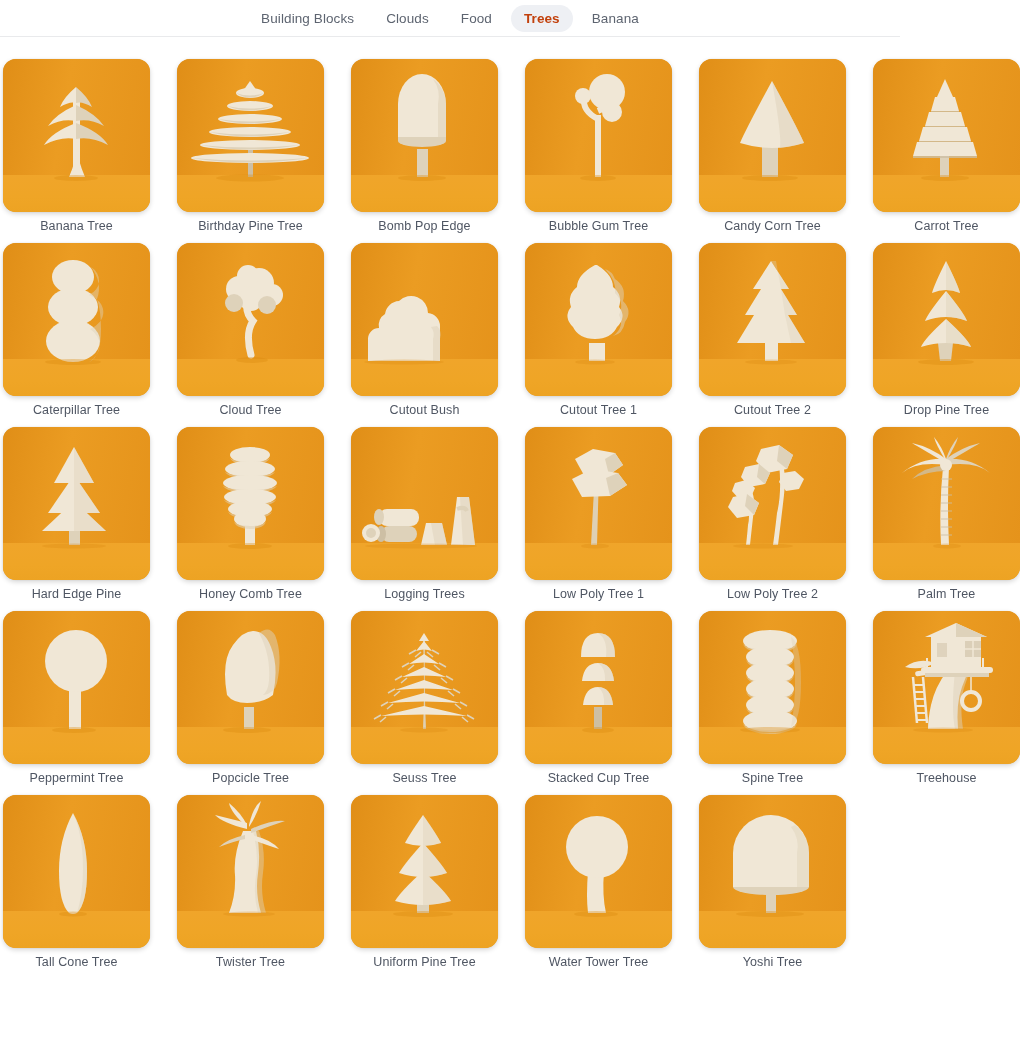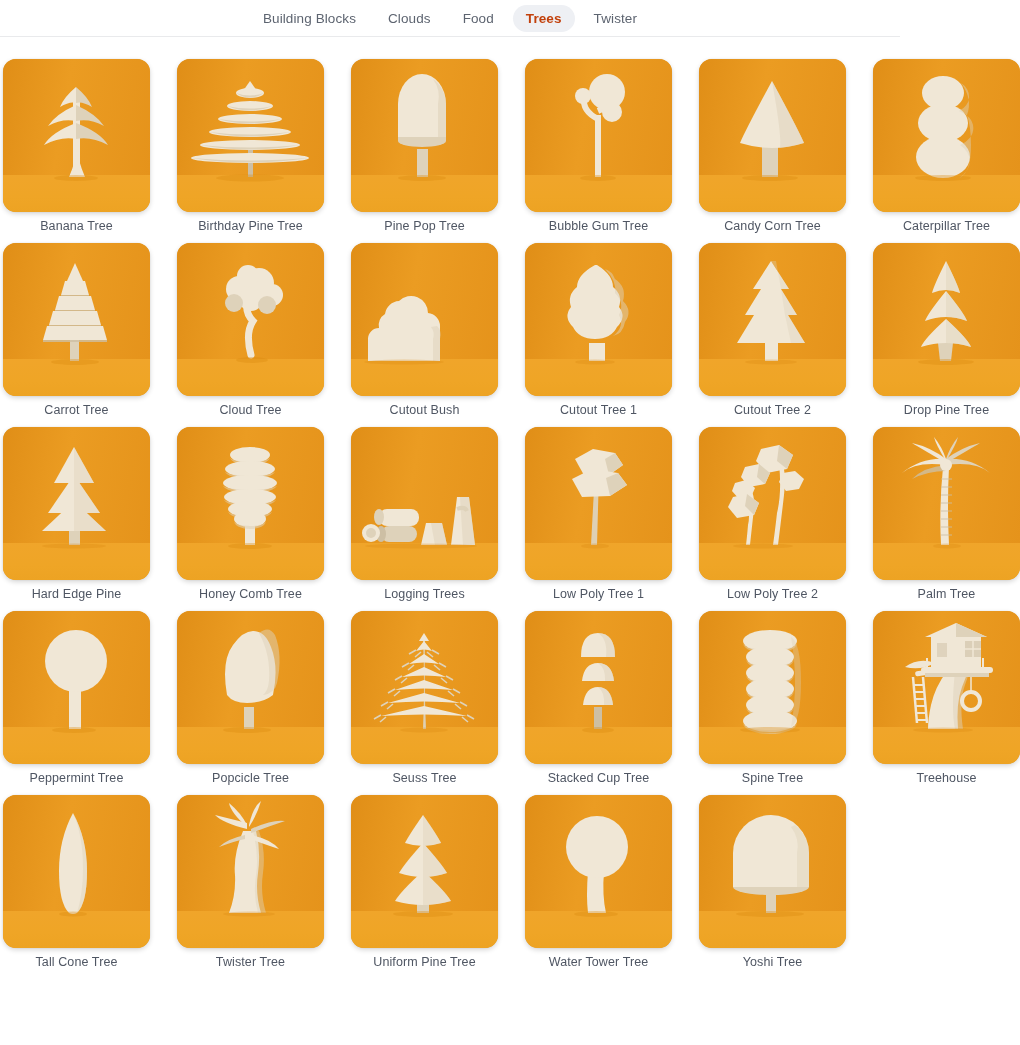--- a/index.html
+++ b/index.html
@@ -114,21 +114,21 @@
 </head>
 <body>
 
 <div class="page">
 
   <div class="tabbar" id="tabbar">
       <button class="tab">Building Blocks</button>
       <button class="tab">Clouds</button>
       <button class="tab">Food</button>
       <button class="tab active">Trees</button>
-      <button class="tab">Twister</button>
+      <button class="tab">Banana</button>
     </div>
 
   <div class="grid" id="grid">
       <div class="card">
         <div class="thumb">
           <div class="scene">
             <svg viewBox="0 0 147 153" xmlns="http://www.w3.org/2000/svg">
   <rect x="70" y="40" width="7" height="78" fill="#f0e7d6"></rect>
   <path d="M66 118 q7 -16 8 -30 q1 14 8 30z" fill="#f0e7d6"></path>
   <path d="M73 28 q-12 10 -16 20 q10 -6 16 -4z" fill="#f0e7d6"></path>
@@ -172,21 +172,21 @@
           <div class="scene">
             <svg viewBox="0 0 147 153" xmlns="http://www.w3.org/2000/svg">
   <rect x="66" y="90" width="11" height="28" fill="#ded2ba"></rect>
   <path d="M47 78 v-33 a24 30 0 0 1 48 0 v33z" fill="#f0e7d6"></path>
   <path d="M47 78 h48 v4 a24 6 0 0 1 -48 0z" fill="#ded2ba"></path>
   <path d="M82 20 a24 30 0 0 1 13 25 v33 h-8 v-33 a24 28 0 0 0 -5 -25z" fill="#ded2ba" opacity=".55"></path>
   <ellipse cx="71" cy="119" rx="24" ry="3" fill="#d9890f" opacity=".35"></ellipse>
             </svg>
           </div>
         </div>
-        <div class="label">Pine Pop Tree</div>
+        <div class="label">Bomb Pop Edge</div>
       </div>
       <div class="card">
         <div class="thumb">
           <div class="scene">
             <svg viewBox="0 0 147 153" xmlns="http://www.w3.org/2000/svg">
   <rect x="70" y="56" width="6" height="62" fill="#f0e7d6"></rect>
   <path d="M73 60 q-16 -8 -14 -22" stroke="#f0e7d6" stroke-width="6" fill="none"></path>
   <path d="M73 52 q14 -6 14 -16" stroke="#f0e7d6" stroke-width="6" fill="none"></path>
   <circle cx="82" cy="33" r="18" fill="#f0e7d6"></circle>
   <circle cx="58" cy="37" r="8" fill="#f0e7d6"></circle>
@@ -203,54 +203,54 @@
           <div class="scene">
             <svg viewBox="0 0 147 153" xmlns="http://www.w3.org/2000/svg">
   <rect x="63" y="82" width="16" height="36" fill="#ded2ba"></rect>
   <path d="M73 22 q26 48 32 62 q-32 10 -64 0 q6 -14 32 -62z" fill="#f0e7d6"></path>
   <path d="M73 22 q26 48 32 62 q-14 4 -24 5 q2 -12 -8 -67z" fill="#ded2ba" opacity=".5"></path>
   <ellipse cx="71" cy="119" rx="28" ry="3" fill="#d9890f" opacity=".35"></ellipse>
             </svg>
           </div>
         </div>
         <div class="label">Candy Corn Tree</div>
-      </div>
-      <div class="card">
-        <div class="thumb">
-          <div class="scene">
-            <svg viewBox="0 0 147 153" xmlns="http://www.w3.org/2000/svg">
-  <ellipse cx="70" cy="98" rx="27" ry="21" fill="#f0e7d6"></ellipse>
-  <ellipse cx="70" cy="64" rx="25" ry="19" fill="#f0e7d6"></ellipse>
-  <ellipse cx="70" cy="34" rx="21" ry="17" fill="#f0e7d6"></ellipse>
-  <path d="M88 24 a21 17 0 0 1 -2 28 a25 19 0 0 1 1 34 a27 21 0 0 1 -1 33 q12 -4 12 -33 q0 -18 -4 -30 q6 -16 -6 -32z" fill="#ded2ba" opacity=".45"></path>
-  <ellipse cx="70" cy="119" rx="28" ry="3" fill="#d9890f" opacity=".35"></ellipse>
-            </svg>
-          </div>
-        </div>
-        <div class="label">Caterpillar Tree</div>
       </div>
       <div class="card">
         <div class="thumb">
           <div class="scene">
             <svg viewBox="0 0 147 153" xmlns="http://www.w3.org/2000/svg">
   <rect x="67" y="95" width="9" height="23" fill="#ded2ba"></rect>
   <path d="M72 20 l8 18 h-16z" fill="#f0e7d6"></path>
   <path d="M62 38 h20 l4 14 h-28 z" fill="#f0e7d6"></path>
             <path d="M58 52 h28 v2 h-28z" fill="#cdbfa4" opacity=".8"></path>
               <path d="M56 53 h32 l4 14 h-40 z" fill="#f0e7d6"></path>
             <path d="M52 67 h40 v2 h-40z" fill="#cdbfa4" opacity=".8"></path>
               <path d="M50 68 h44 l4 14 h-52 z" fill="#f0e7d6"></path>
             <path d="M46 82 h52 v2 h-52z" fill="#cdbfa4" opacity=".8"></path>
               <path d="M44 83 h56 l4 14 h-64 z" fill="#f0e7d6"></path>
             <path d="M40 97 h64 v2 h-64z" fill="#cdbfa4" opacity=".8"></path>
   <ellipse cx="72" cy="119" rx="24" ry="3" fill="#d9890f" opacity=".35"></ellipse>
             </svg>
           </div>
         </div>
         <div class="label">Carrot Tree</div>
+      </div>
+      <div class="card">
+        <div class="thumb">
+          <div class="scene">
+            <svg viewBox="0 0 147 153" xmlns="http://www.w3.org/2000/svg">
+  <ellipse cx="70" cy="98" rx="27" ry="21" fill="#f0e7d6"></ellipse>
+  <ellipse cx="70" cy="64" rx="25" ry="19" fill="#f0e7d6"></ellipse>
+  <ellipse cx="70" cy="34" rx="21" ry="17" fill="#f0e7d6"></ellipse>
+  <path d="M88 24 a21 17 0 0 1 -2 28 a25 19 0 0 1 1 34 a27 21 0 0 1 -1 33 q12 -4 12 -33 q0 -18 -4 -30 q6 -16 -6 -32z" fill="#ded2ba" opacity=".45"></path>
+  <ellipse cx="70" cy="119" rx="28" ry="3" fill="#d9890f" opacity=".35"></ellipse>
+            </svg>
+          </div>
+        </div>
+        <div class="label">Caterpillar Tree</div>
       </div>
       <div class="card">
         <div class="thumb">
           <div class="scene">
             <svg viewBox="0 0 147 153" xmlns="http://www.w3.org/2000/svg">
   <path d="M74 112 q-6 -22 2 -34 q-10 -10 -4 -24" stroke="#f0e7d6" stroke-width="7" fill="none" stroke-linecap="round"></path>
   <circle cx="62" cy="46" r="13" fill="#f0e7d6"></circle>
   <circle cx="82" cy="40" r="15" fill="#f0e7d6"></circle>
   <circle cx="95" cy="52" r="11" fill="#f0e7d6"></circle>
   <circle cx="71" cy="33" r="11" fill="#f0e7d6"></circle>

